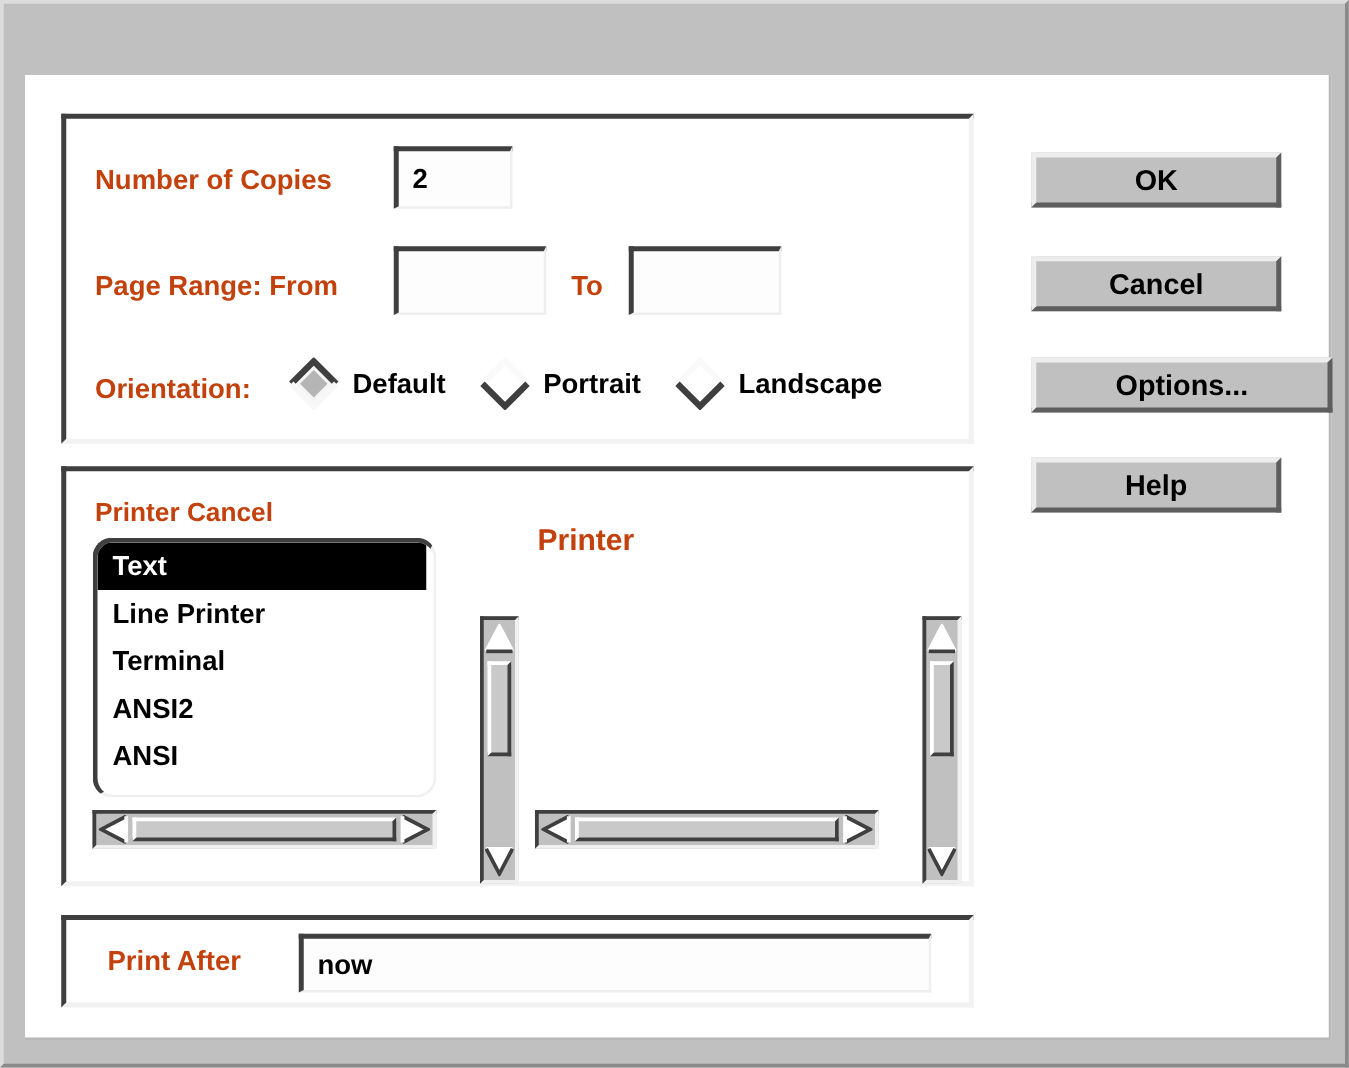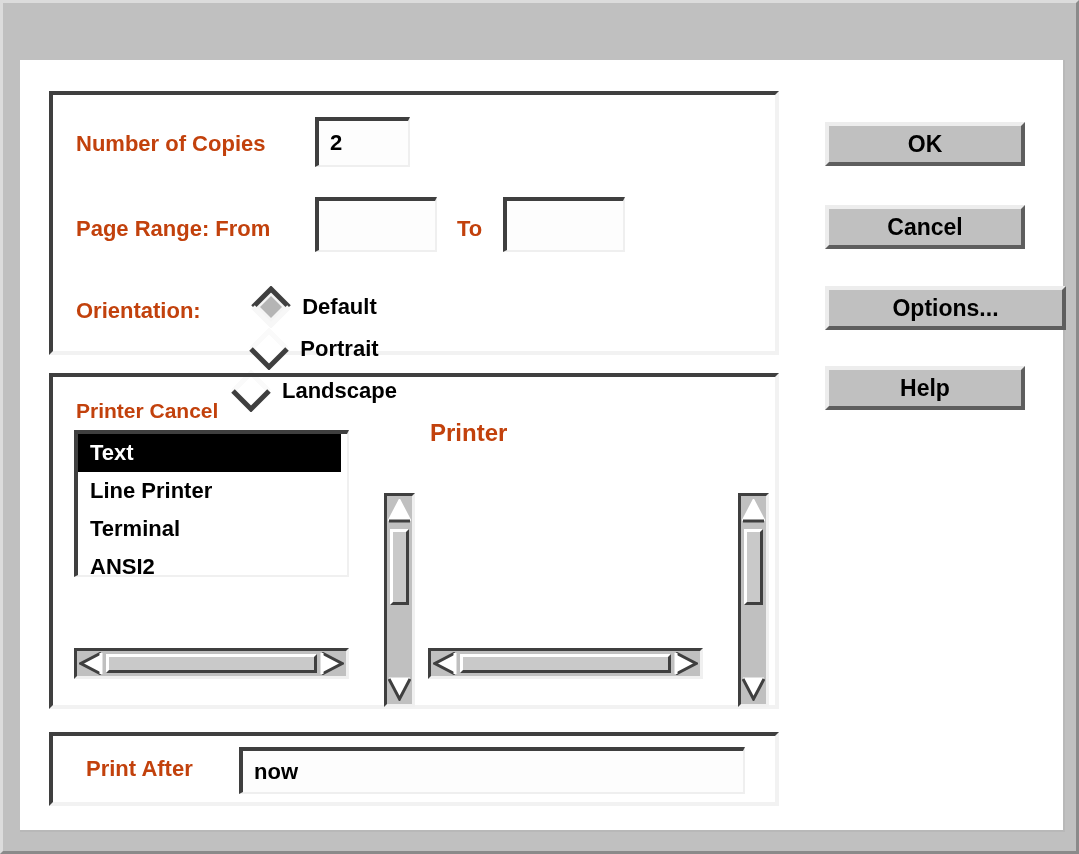--- a/index.html
+++ b/index.html
@@ -151,21 +151,20 @@
   #fld-to      { left: 483px; top: 137px; width: 122px; height: 55px; }
   #fld-after   { left: 219px; top: 687px; width: 506px; height: 47px; }
 
   
   .radio-row {
     position: absolute;
     left: 210px;
     top: 226px;
     display: flex;
     align-items: center;
-    flex-direction: column;
   }
   .radio-item {
     display: flex;
     align-items: center;
     cursor: pointer;
     margin-right: 26px;
   }
   .diamond {
     position: relative;
     width: 42px;
@@ -209,21 +208,21 @@
   .listbox {
     position: absolute;
     box-sizing: border-box;
     background: #ffffff;
     border-top: 4px solid #3f3f3f;
     border-left: 4px solid #3f3f3f;
     border-right: 2px solid #f0f0f0;
     border-bottom: 2px solid #f0f0f0;
     overflow: hidden;
   }
-  #list-format  { left: 54px;  top: 370px; width: 275px; height: 147px; }
+  #list-format  { left: 54px;  top: 370px; width: 275px; height: 208px; border-radius: 16px; }
   #list-printer { left: 408px; top: 370px; width: 275px; height: 208px; }
 
   .list-item {
     font-size: 22px;
     font-weight: bold;
     color: #000000;
     padding: 0 0 0 12px;
     height: 38px;
     line-height: 38px;
     white-space: nowrap;

